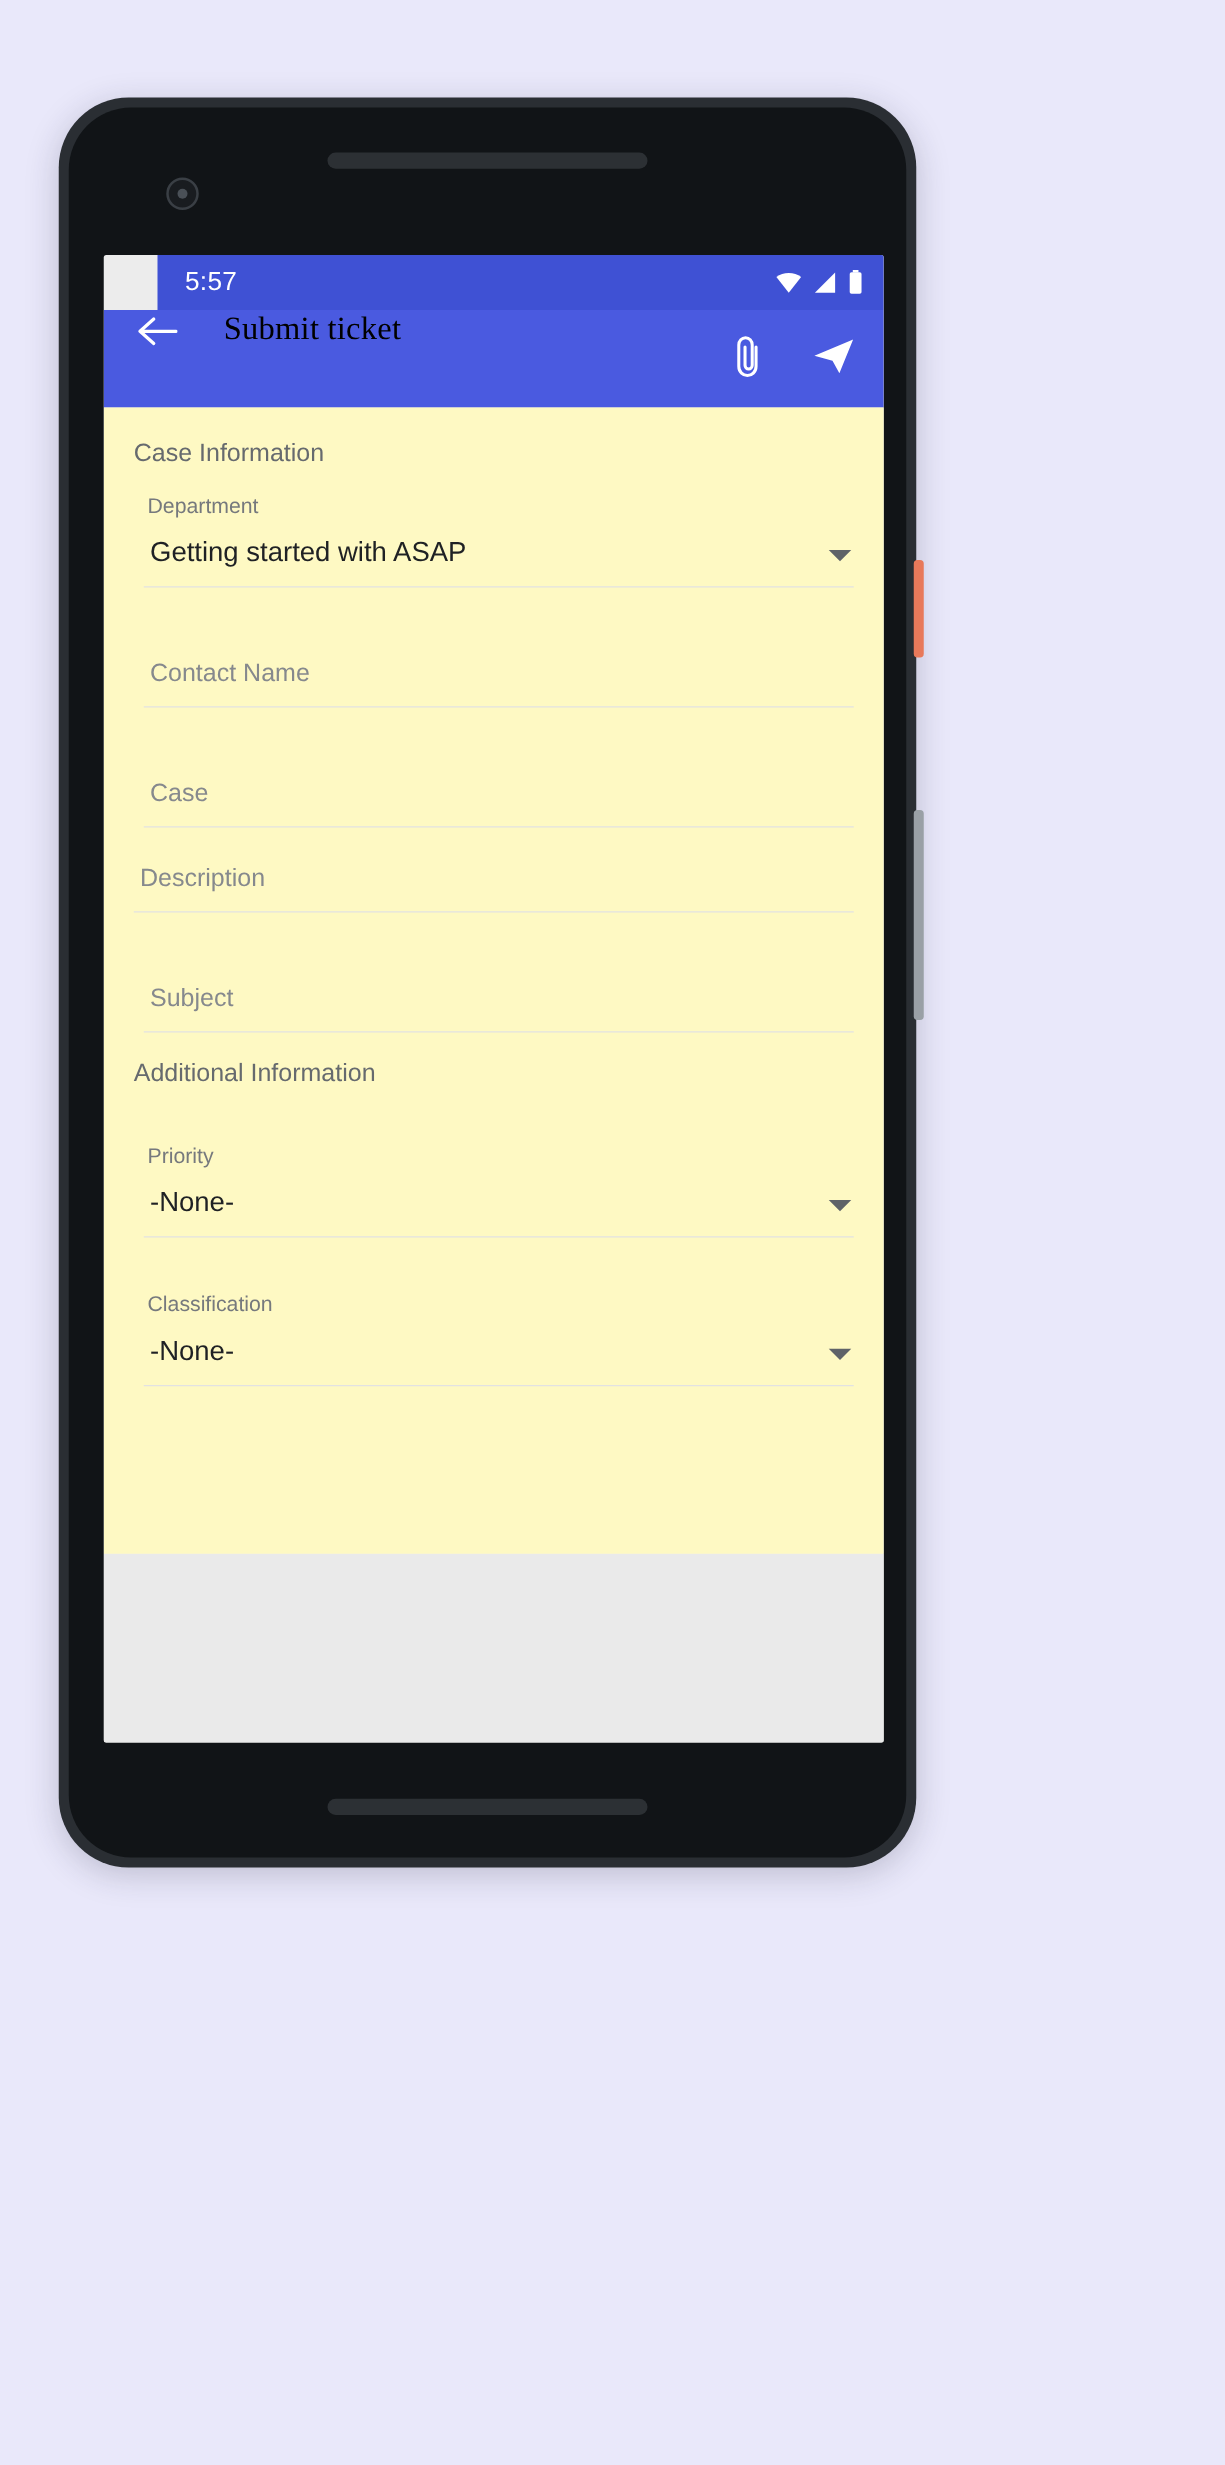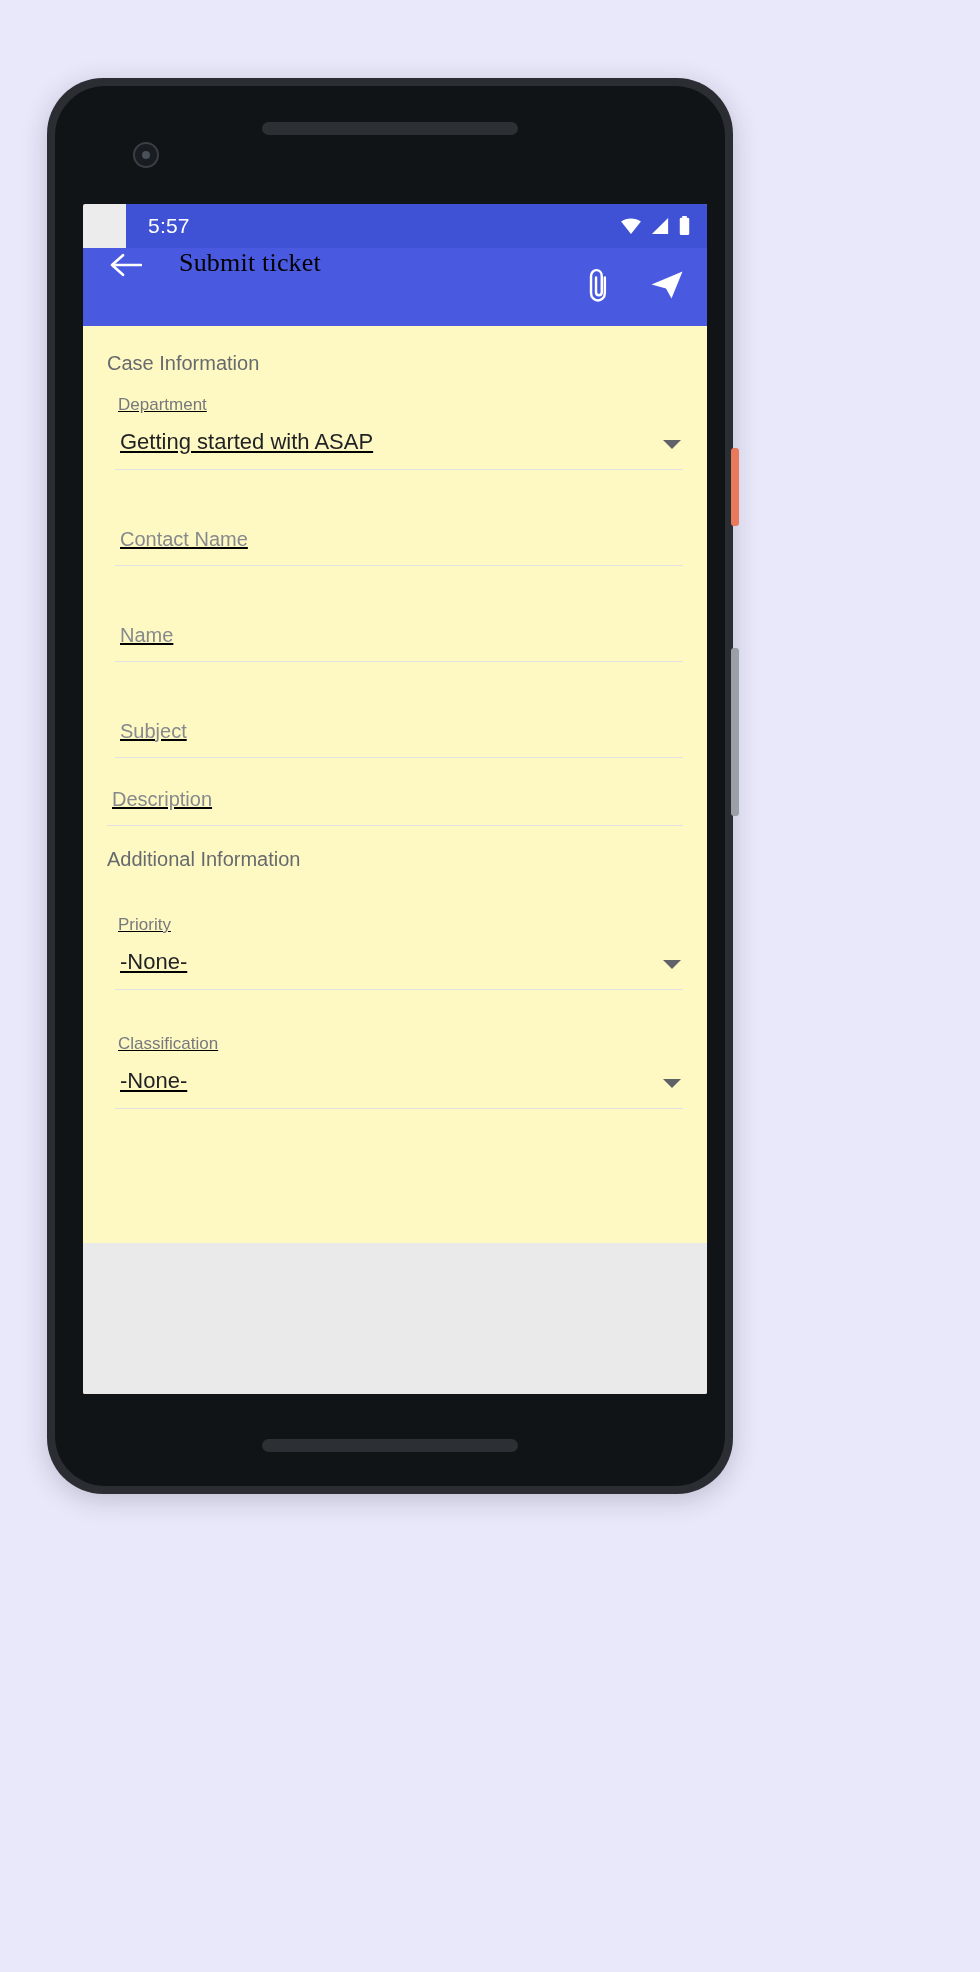--- a/index.html
+++ b/index.html
@@ -156,21 +156,20 @@
     padding: 26px 0 0 24px;
   }
   .section-title.secondary {
     padding-top: 22px;
   }
 
   .field {
     margin: 0 24px 0 32px;
     padding-top: 20px;
     position: relative;
-    text-decoration: underline;
   }
   .field-label {
     font-size: 17px;
     color: #76797d;
     padding-left: 3px;
     margin-bottom: 14px;
   }
   .field-row {
     display: flex;
     align-items: flex-end;
@@ -283,33 +282,33 @@
           </div>
 
           <div class="field spaced">
             <div class="field-row">
               <div class="field-placeholder">Contact Name</div>
             </div>
           </div>
 
           <div class="field spaced">
             <div class="field-row">
-              <div class="field-placeholder">Name</div>
+              <div class="field-placeholder">Case</div>
+            </div>
+          </div>
+
+          <div class="field desc">
+            <div class="field-row">
+              <div class="field-placeholder">Description</div>
             </div>
           </div>
 
           <div class="field spaced">
             <div class="field-row">
               <div class="field-placeholder">Subject</div>
-            </div>
-          </div>
-
-          <div class="field desc">
-            <div class="field-row">
-              <div class="field-placeholder">Description</div>
             </div>
           </div>
 
           <div class="section-title secondary">Additional Information</div>
 
           <div class="field spaced-sm">
             <div class="field-label">Priority</div>
             <div class="field-row">
               <div class="field-value">-None-</div>
               <div class="caret"></div>

